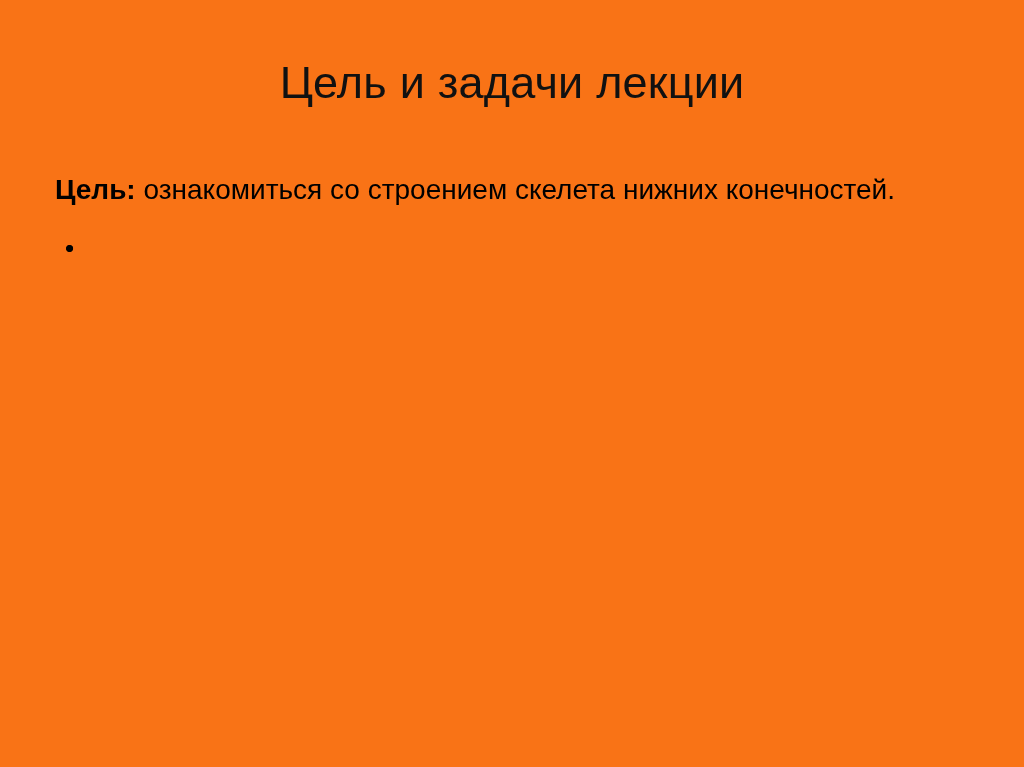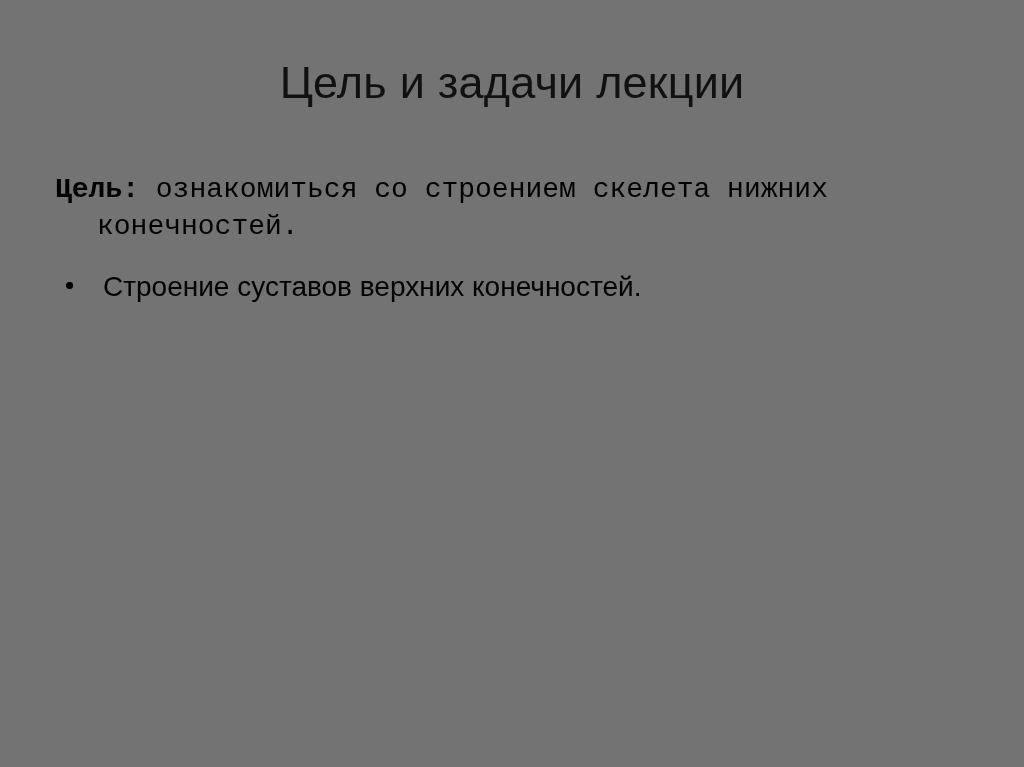--- a/index.html
+++ b/index.html
@@ -11,21 +11,21 @@
     width: 1024px;
     height: 767px;
     font-family: "Liberation Sans", sans-serif;
     color: #000000;
     overflow: hidden;
   }
   .slide {
     position: relative;
     width: 1024px;
     height: 767px;
-    background: #737373;
+    background: #f97316;
     box-sizing: border-box;
   }
   .slide-title {
     position: absolute;
     top: 58px;
     left: 0;
     width: 1024px;
     text-align: center;
     font-size: 45px;
     font-weight: 400;
@@ -43,21 +43,20 @@
     font-size: 28px;
     line-height: 1.32;
     color: #000000;
     margin: 0 0 2px 0;
     padding-left: 0;
     text-indent: 0;
   }
   .para.hang {
     padding-left: 42px;
     text-indent: -42px;
-    font-family: Liberation Mono, monospace;
   }
   .para .lead {
     font-weight: bold;
   }
   .bullet-list {
     margin: 14px 0 0 0;
     padding: 0;
     list-style: none;
   }
   .bullet-item {
@@ -89,18 +88,17 @@
       <span class="lead">Цель:</span><span> ознакомиться со строением скелета нижних конечностей.</span>
     </p>
 
 
     <ul class="bullet-list">
       <li class="bullet-item">
         <span class="dot">•</span>
       </li>
       <li class="bullet-item">
         <span class="dot">•</span>
-        <span>Строение суставов верхних конечностей.</span>
       </li>
     </ul>
 
   </div>
 </div>
 
 </body></html>

